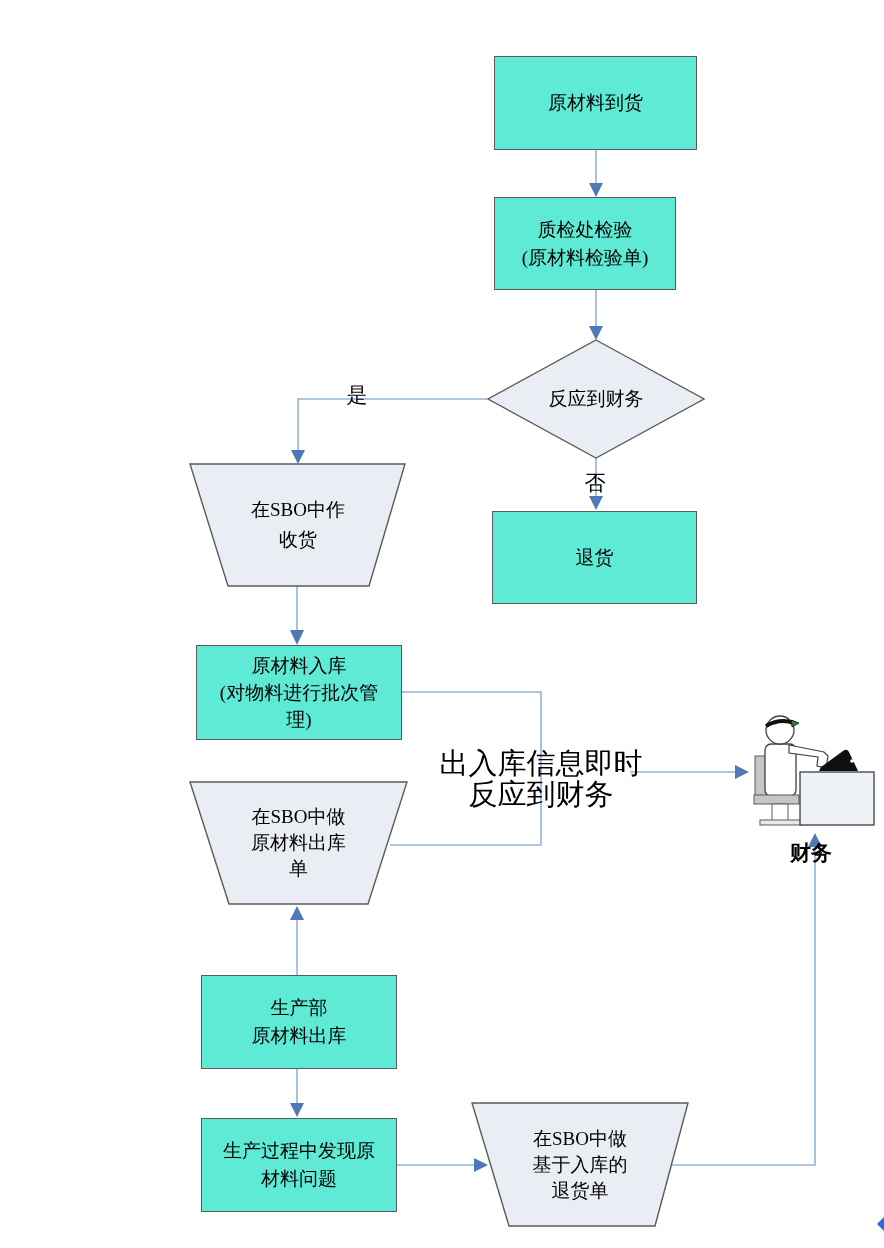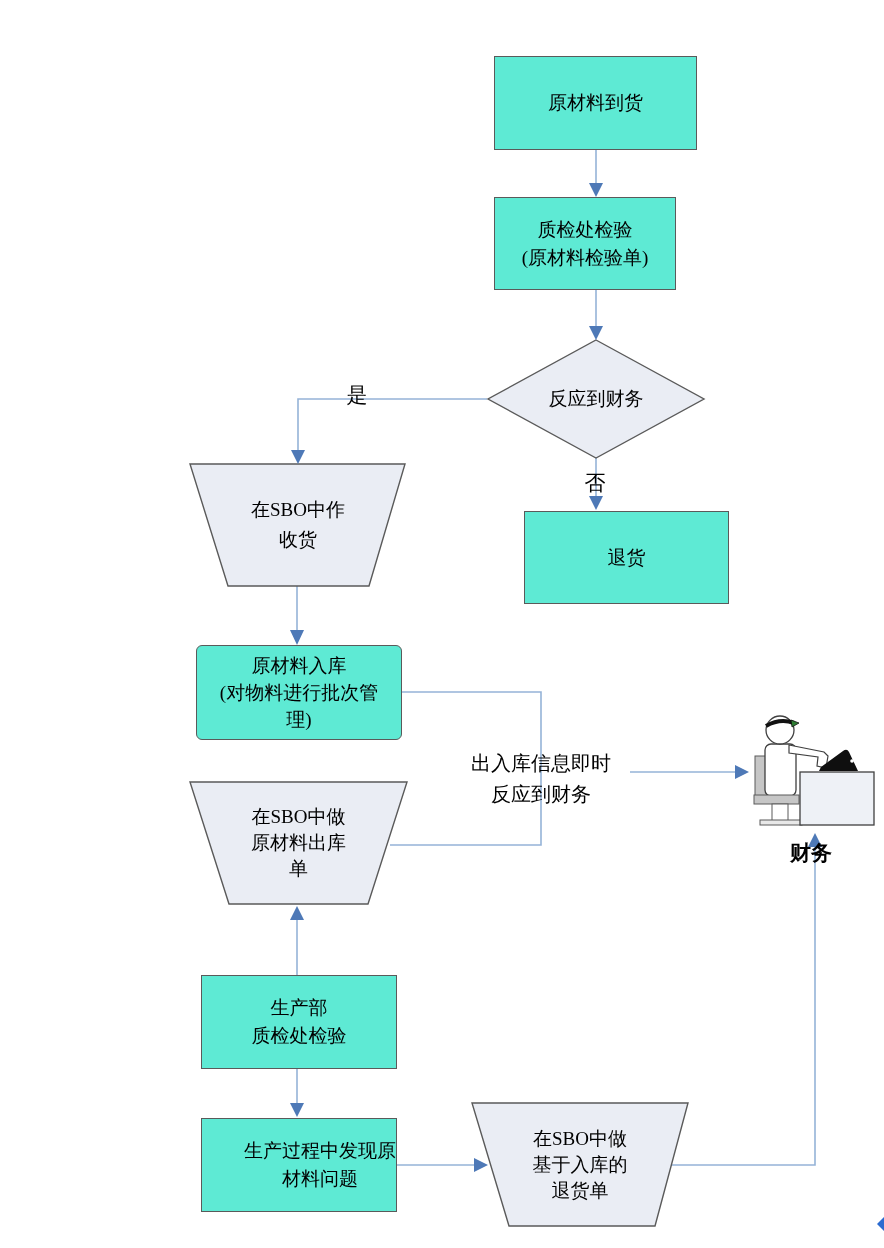--- a/index.html
+++ b/index.html
@@ -15,21 +15,21 @@
     text-align:center;font-size:19px;line-height:28px;white-space:pre-line;
   }
   .shape-label{
     position:absolute;display:flex;align-items:center;justify-content:center;
     text-align:center;font-size:19px;line-height:30px;white-space:pre-line;
     pointer-events:none;
   }
   .edge-label{
     position:absolute;text-align:center;white-space:pre-line;font-size:21px;line-height:26px;
   }
-  .edge-label.big{font-size:20px;line-height:31px;}
+  .edge-label.big{font-size:29px;line-height:31px;}
 </style>
 </head>
 <body>
 
 <div class="canvas">
 
   <svg class="layer" width="884" height="1248" viewBox="0 0 884 1248">
 
     <g stroke="#95B3D7" stroke-width="1.6" fill="none">
       <path d="M596,150 V184"></path>
@@ -85,36 +85,36 @@
 
   <div class="node" style="left:494px;top:56px;width:203px;height:94px;">
     <span>原材料到货</span>
   </div>
 
   <div class="node" style="left:494px;top:197px;width:182px;height:93px;">
     <span>质检处检验
 (原材料检验单)</span>
   </div>
 
-  <div class="node" style="left:492px;top:511px;width:205px;height:93px;margin-left:32px;">
+  <div class="node" style="left:492px;top:511px;width:205px;height:93px;">
     <span>退货</span>
   </div>
 
-  <div class="node" style="left:196px;top:645px;width:206px;height:95px;line-height:27px;border-radius:6px;">
+  <div class="node" style="left:196px;top:645px;width:206px;height:95px;line-height:27px;">
     <span>原材料入库
 (对物料进行批次管
 理)</span>
   </div>
 
   <div class="node" style="left:201px;top:975px;width:196px;height:94px;">
     <span>生产部
-质检处检验</span>
+原材料出库</span>
   </div>
 
-  <div class="node" style="left:201px;top:1118px;width:196px;height:94px;justify-content:flex-end;">
+  <div class="node" style="left:201px;top:1118px;width:196px;height:94px;">
     <span>生产过程中发现原
 材料问题</span>
   </div>
 
   <div class="shape-label" style="left:488px;top:342px;width:216px;height:114px;">
     <span>反应到财务</span>
   </div>
 
   <div class="shape-label" style="left:200px;top:466px;width:196px;height:118px;">
     <span>在SBO中作

